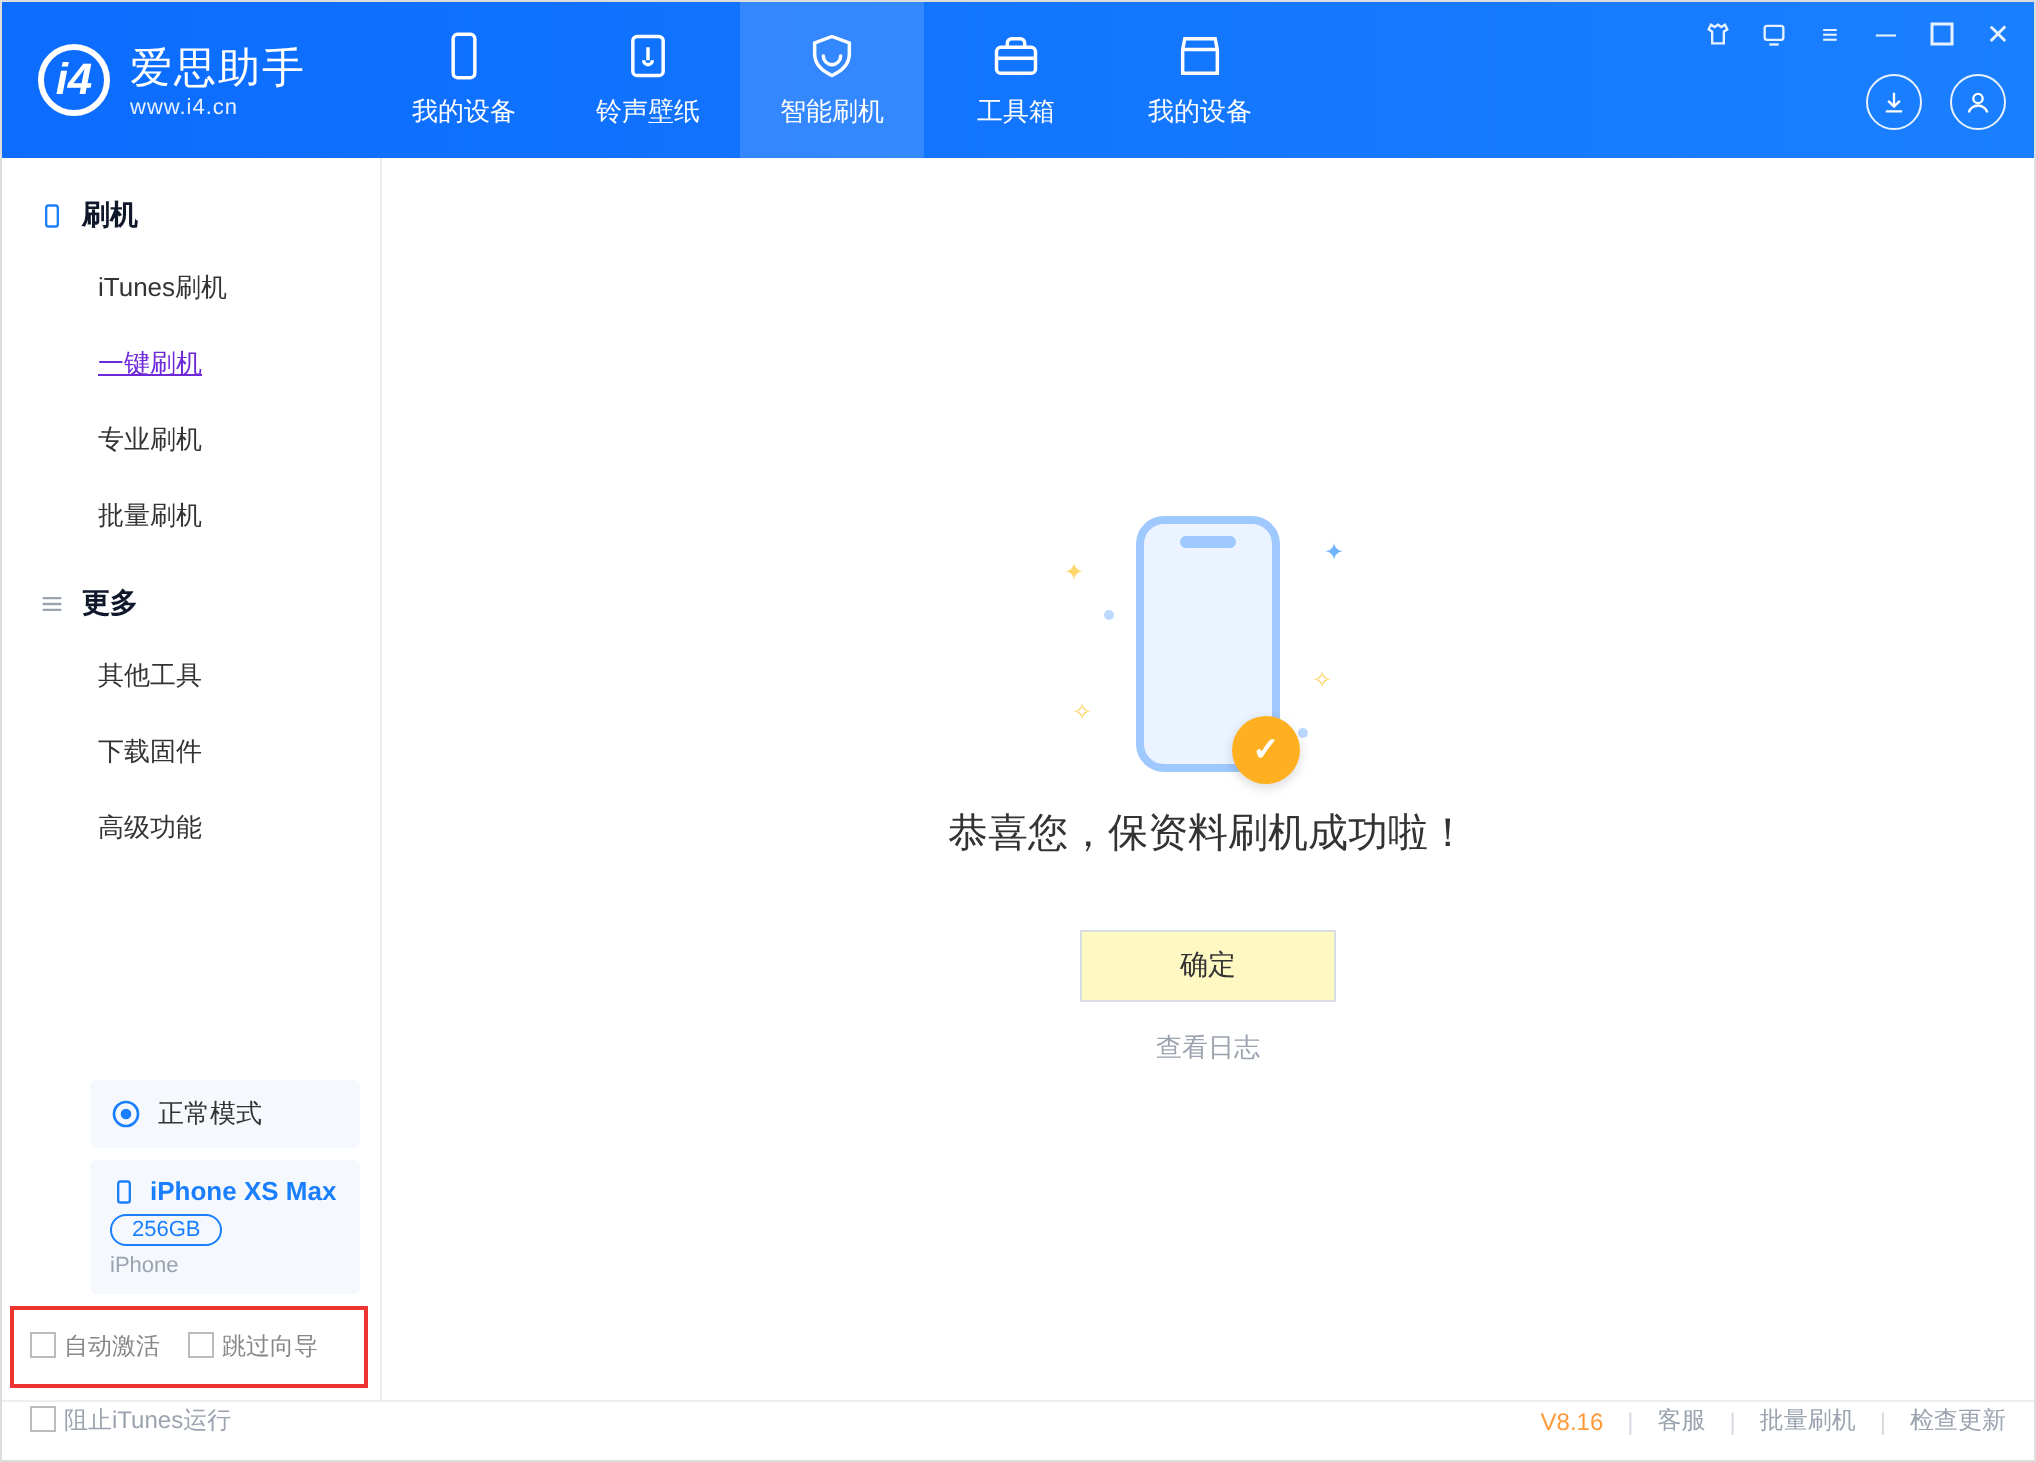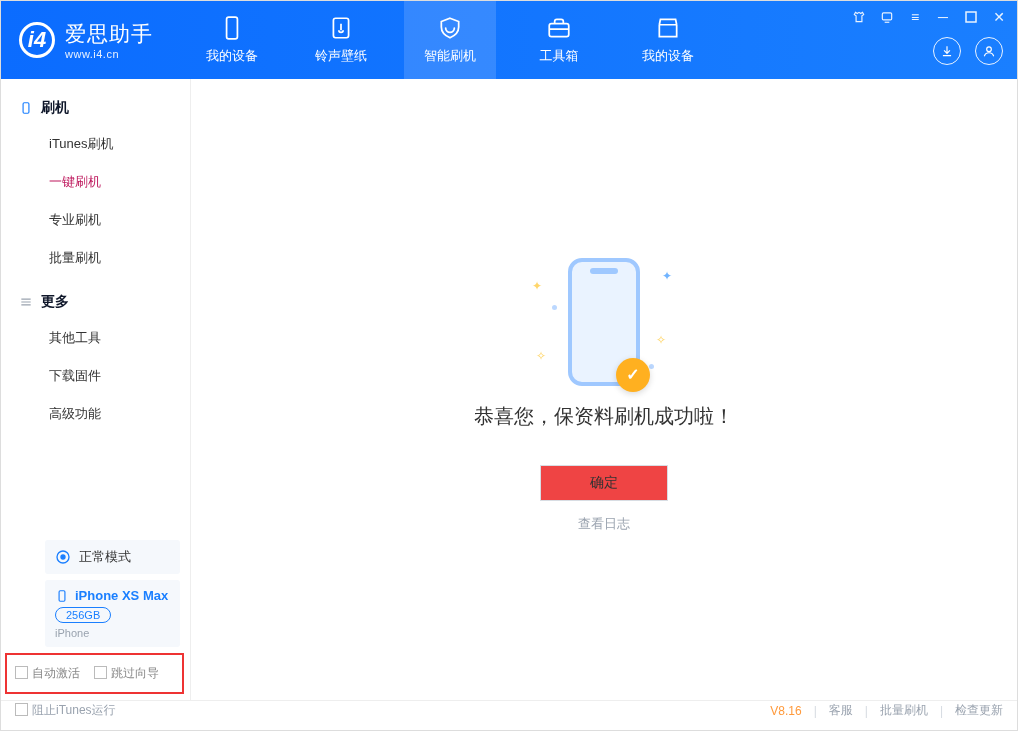--- a/index.html
+++ b/index.html
@@ -16,21 +16,21 @@
 }
 .logo-wrap { display: flex; align-items: center; padding: 0 14px 0 18px; min-width: 185px; }
 .logo-icon {
   width: 36px; height: 36px; border-radius: 50%; border: 3px solid #fff;
   display: flex; align-items: center; justify-content: center; font-weight: bold; font-size: 22px; font-style: italic;
 }
 .logo-text { margin-left: 10px; }
 .logo-title { font-size: 21px; font-weight: 500; letter-spacing: 1px; }
 .logo-sub { font-size: 11px; opacity: .9; letter-spacing: .5px; }
 
-.tabs { display: flex; height: 100%; gap: 17px; }
+.tabs { display: flex; height: 100%; }
 .tab {
   width: 92px; height: 100%;
   display: flex; flex-direction: column; align-items: center; justify-content: center;
   cursor: pointer; font-size: 13px; gap: 6px;
   position: relative;
 }
 .tab.active { background: rgba(255,255,255,.15); }
 .tab-icon { width: 26px; height: 26px; display:flex; align-items:center; justify-content:center; }
 .tab-icon svg { width: 26px; height: 26px; fill: none; stroke: #fff; stroke-width: 1.6; }
 
@@ -51,21 +51,21 @@
 .body-wrap { display: flex; height: calc(100% - 78px - 30px); }
 .sidebar { width: 190px; border-right: 1px solid #eee; display:flex; flex-direction:column; }
 .side-scroll { flex:1; padding-top: 12px; }
 .side-group-title {
   display:flex; align-items:center; gap:8px; padding: 8px 18px; color:#0f172a; font-size:14px; font-weight:600;
 }
 .side-group-title .g-icon { width:14px; height:14px; }
 .side-item {
   padding: 10px 18px 10px 48px; font-size: 13px; color:#333; cursor:pointer;
 }
-.side-item.active { color:#be185d; }
+.side-item.active { color:#6d28d9;text-decoration:underline; }
 
 .side-bottom { padding: 6px 10px 0 10px; margin-left: 34px; }
 .mode-card {
   background:#f5f8fc; border-radius:3px; padding:8px 10px; display:flex; align-items:center; gap:8px;
   font-size:13px; color:#333; margin-bottom:6px;
 }
 .device-card {
   background:#f5f8fc; border-radius:3px; padding:8px 10px; font-size:13px; color:#333;
 }
 .device-name { color:#1a7fff; font-weight:600; display:flex; align-items:center; gap:6px; }
@@ -97,21 +97,21 @@
   display:flex; align-items:center; justify-content:center; color:#fff; font-weight:bold;
   box-shadow:0 2px 6px rgba(0,0,0,.15);
 }
 .sparkle { position:absolute; color:#ffd66b; font-size:12px; }
 .s1{ left:18px; top:32px;} .s2{ left:22px; bottom:34px;} .s3{ right:22px; top:22px; color:#71b4ff;} .s4{ right:28px; bottom:50px;}
 .dot{ position:absolute; width:5px; height:5px; background:#bcd8ff; border-radius:50%;}
 .d1{ left:38px; top:58px;} .d2{ right:40px; bottom:28px;}
 
 .result-title { font-size:20px; color:#333; margin-top:6px; }
 .ok-btn {
-  margin-top:35px; width:128px; height:36px; border:1px solid #d8dde3; background:#ef4444;
+  margin-top:35px; width:128px; height:36px; border:1px solid #d8dde3; background:#fef9c3;
   font-size:14px; color:#333; cursor:pointer;
 }
 .log-link { margin-top:14px; font-size:13px; color:#9aa3af; cursor:pointer; }
 
 
 .footer {
   height:20px; border-top:1px solid #eee; display:flex; align-items:center;
   padding:0 14px; font-size:12px; color:#9aa3af; justify-content:space-between;
 }
 .footer-right { display:flex; align-items:center; gap:12px; }

